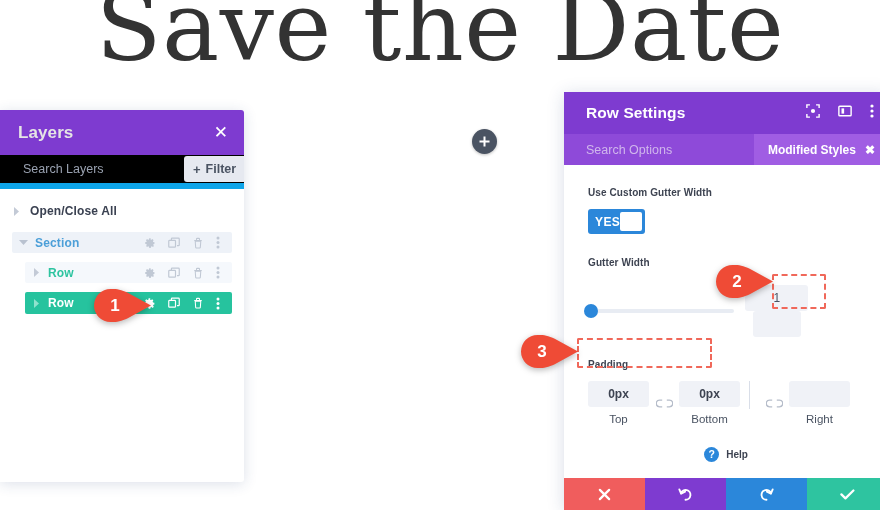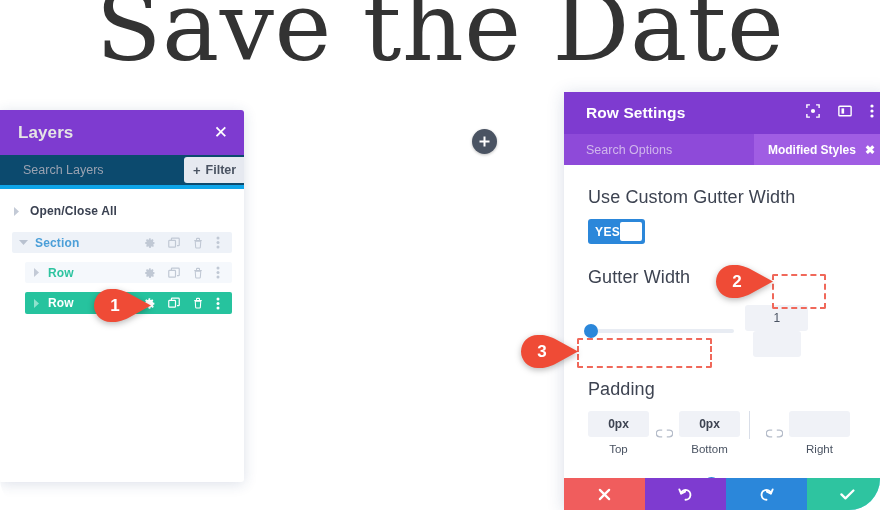--- a/index.html
+++ b/index.html
@@ -7,21 +7,20 @@
     width: 880px; height: 510px;
     overflow: hidden;
     background: #ffffff;
     font-family: "Liberation Sans", sans-serif;
   }
   #stage {
     position: relative;
     width: 880px; height: 510px;
     background: #ffffff;
     overflow: hidden;
-    border-radius: 31px;
   }
 
   
   .hero-title {
     position: absolute;
     left: 0; top: -26px;
     width: 880px;
     text-align: center;
     font-family: "DejaVu Serif", "Liberation Serif", serif;
     font-size: 96px;
@@ -69,24 +68,24 @@
   }
   .layers-close {
     color: #ffffff;
     font-size: 17px;
     line-height: 1;
     font-weight: 400;
     cursor: pointer;
   }
   .layers-search-row {
     height: 34px;
-    background: #0c4a6e;
+    background: #000000;
     display: flex; align-items: center;
     padding-left: 23px;
-    border-bottom: 4px solid #0ea5e9;
+    border-bottom: 6px solid #0ea5e9;
   }
   .layers-search-input {
     flex: 1;
     border: none; outline: none; background: transparent;
     font-family: "Liberation Sans", sans-serif;
     font-size: 12.5px;
     color: #9aa2b1;
   }
   .layers-search-input::placeholder { color: #9aa2b1; }
   .filter-btn {
@@ -221,22 +220,22 @@
   }
   .modified-pill .pill-x { font-size: 12px; line-height: 1; }
 
   .settings-body {
     position: relative;
     height: 313px;
     background: #ffffff;
     padding: 22px 24px 0 24px;
   }
   .field-label {
-    font-size: 18px;
-    font-weight: 400;
+    font-size: 10px;
+    font-weight: 700;
     color: #3d4351;
     letter-spacing: .1px;
   }
 
   .toggle {
     margin-top: 11px;
     width: 57px; height: 25px;
     background: #2b87da;
     border-radius: 3px;
     display: flex; align-items: center;

